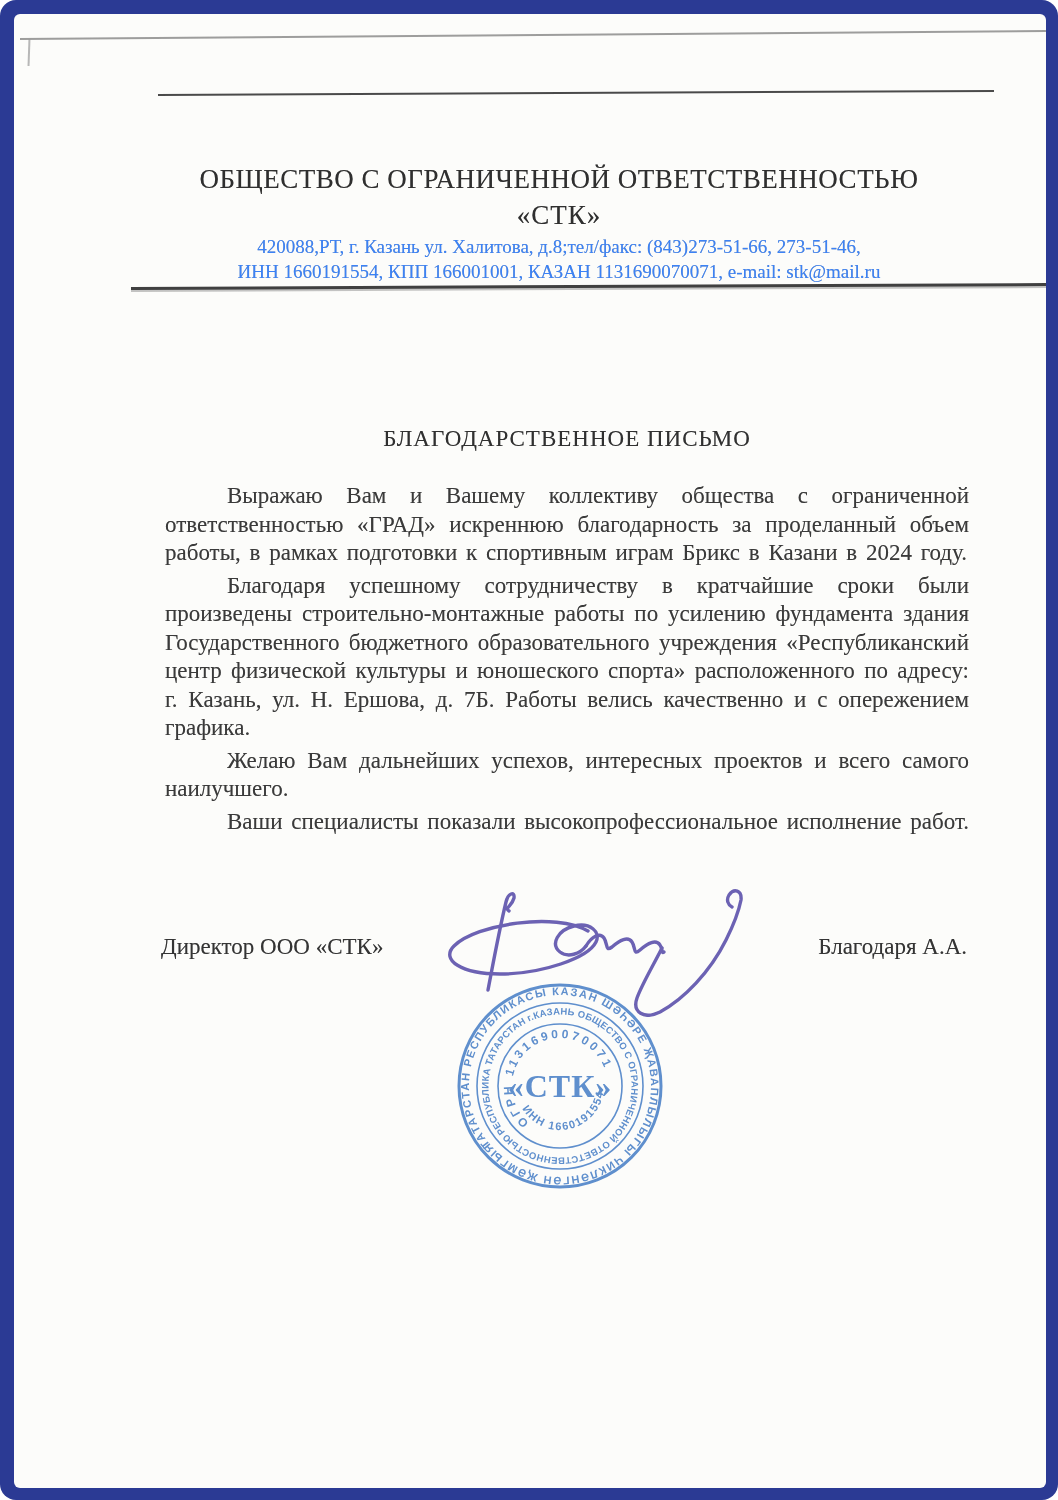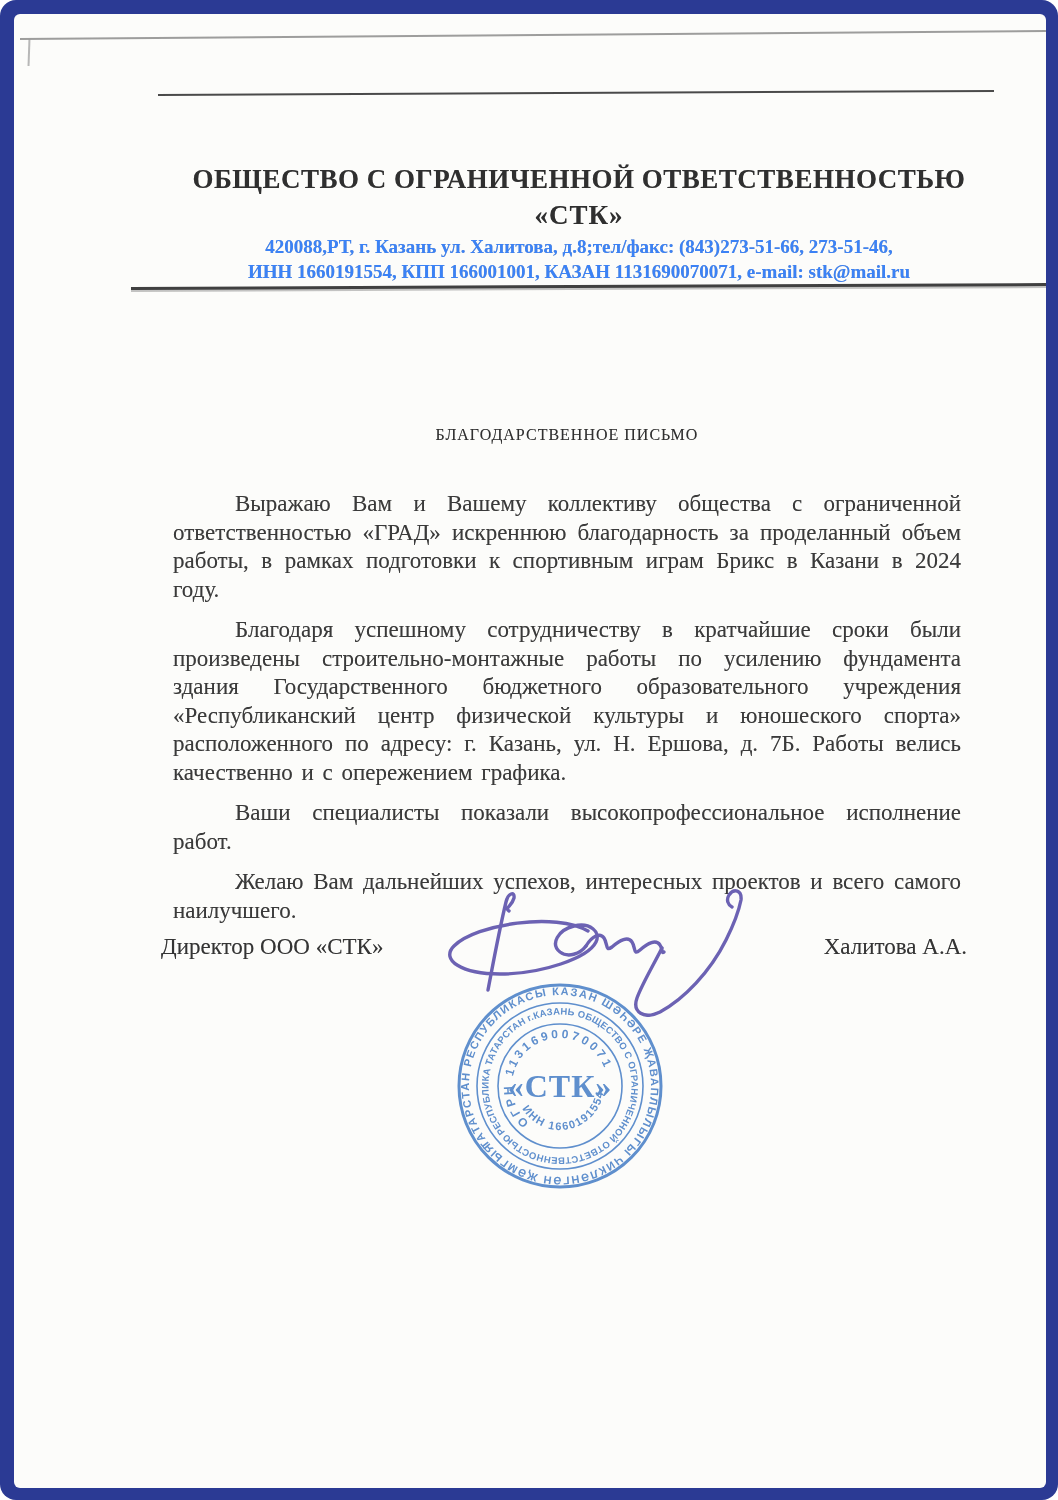--- a/index.html
+++ b/index.html
@@ -21,32 +21,32 @@
   .scan-edge{position:absolute;left:6px;top:24px;width:1026px;height:2px;
     background:#858585;transform:rotate(-0.45deg);transform-origin:left center;opacity:.8;}
   .scan-edge-stub{position:absolute;left:14px;top:25px;width:2px;height:27px;
     background:#9a9a9a;transform:rotate(2deg);opacity:.7;}
   
   .rule-top{position:absolute;left:144px;top:80px;width:836px;height:2px;
     background:var(--rule-gray);transform:rotate(-0.28deg);transform-origin:left center;}
   .rule-bottom{position:absolute;left:117px;top:273px;width:922px;height:3px;
     background:#404040;transform:rotate(-0.25deg);transform-origin:left center;
     box-shadow:0 2px 0 rgba(90,90,90,.35);}
-  .letterhead{position:absolute;left:122px;top:148px;width:886px;text-align:center;
-    color:#2f2f2f;font-weight:bold;}
+  .letterhead{position:absolute;left:102px;top:148px;width:886px;text-align:center;
+    color:#2f2f2f;}
   .org-line1{font-size:27px;line-height:34px;letter-spacing:.5px;white-space:nowrap;}
   .org-line2{font-size:27px;line-height:38px;letter-spacing:1px;}
   .contact{font-size:19px;line-height:25px;color:#3b82f6;white-space:nowrap;}
   
   .letter-title{position:absolute;left:147px;top:412px;width:812px;text-align:center;
-    font-size:16px;letter-spacing:1px;color:#303030;}
+    font-size:23px;letter-spacing:1px;color:#303030;}
   .letter-body{position:absolute;left:147px;top:464px;width:812px;
     font-size:23px;line-height:28.5px;color:var(--ink-text);
     text-align:justify;word-spacing:3px;}
-  .letter-body p{text-indent:62px;margin:12px;}
+  .letter-body p{text-indent:62px;margin:4px;}
   .sig-row{position:absolute;left:147px;top:920px;width:806px;
     display:flex;justify-content:space-between;align-items:flex-start;
     font-size:23px;color:#343434;}
   
   .signature-svg{position:absolute;left:424px;top:872px;width:320px;height:160px;opacity:.92;}
   .sig-path{fill:none;stroke:var(--signature-ink);stroke-width:3.4;
     stroke-linecap:round;stroke-linejoin:round;}
   .stamp-svg{position:absolute;left:440px;top:966px;width:212px;height:212px;opacity:.88;}
   .st-circle{fill:none;stroke:var(--stamp-blue);}
   .st-text{fill:var(--stamp-blue);stroke:none;
@@ -73,27 +73,27 @@
       <div class="contact faint">ИНН 1660191554, КПП 166001001, КАЗАН 1131690070071, e-mail: stk@mail.ru</div>
     </div>
 
     <div class="rule-bottom"></div>
 
     <div class="letter-title faint">БЛАГОДАРСТВЕННОЕ ПИСЬМО</div>
 
     <div class="letter-body">
       <p class="faint">Выражаю Вам и Вашему коллективу общества с ограниченной ответственностью «ГРАД» искреннюю благодарность за проделанный объем работы, в рамках подготовки к спортивным играм Брикс в Казани в 2024 году.</p>
       <p class="faint">Благодаря успешному сотрудничеству в кратчайшие сроки были произведены строительно-монтажные работы по усилению фундамента здания Государственного бюджетного образовательного учреждения «Республиканский центр физической культуры и юношеского спорта» расположенного по адресу: г. Казань, ул. Н. Ершова, д. 7Б. Работы велись качественно и с опережением графика.</p>
+      <p class="faint">Желаю Вам дальнейших успехов, интересных проектов и всего самого наилучшего.</p>
       <p class="faint">Ваши специалисты показали высокопрофессиональное исполнение работ.</p>
-      <p class="faint">Желаю Вам дальнейших успехов, интересных проектов и всего самого наилучшего.</p>
     </div>
 
     <div class="sig-row">
       <span class="faint">Директор ООО «СТК»</span>
-      <span class="faint">Халитова А.А.</span>
+      <span class="faint">Благодаря А.А.</span>
     </div>
 
     <svg class="signature-svg" viewBox="0 0 320 160" aria-hidden="true">
       <path class="sig-path" d="M 50 104 C 55 78 61 45 68 16 C 70 7 77 5 76 12 C 74 20 66 22 71 25"></path>
       <path class="sig-path" d="M 150 45 C 118 26 38 38 16 60 C 2 74 24 88 62 88 C 104 88 150 72 158 56 C 163 46 152 36 136 40 C 120 44 112 58 122 66 C 130 72 142 68 148 60"></path>
       <path class="sig-path" d="M 148 60 C 154 50 162 46 166 52 C 170 58 167 66 174 61 C 182 54 190 50 194 56 C 198 62 195 70 202 64 C 210 57 218 53 222 59 C 225 63 223 68 226 66"></path>
       <path class="sig-path" d="M 224 62 C 216 78 204 98 199 112 C 194 126 206 134 222 126 C 246 113 272 86 288 54 C 296 38 301 24 303 14 C 304 4 296 2 291 9 C 288 14 290 19 294 21"></path>
     </svg>
 
     <svg class="stamp-svg" viewBox="0 0 212 212" aria-hidden="true">

